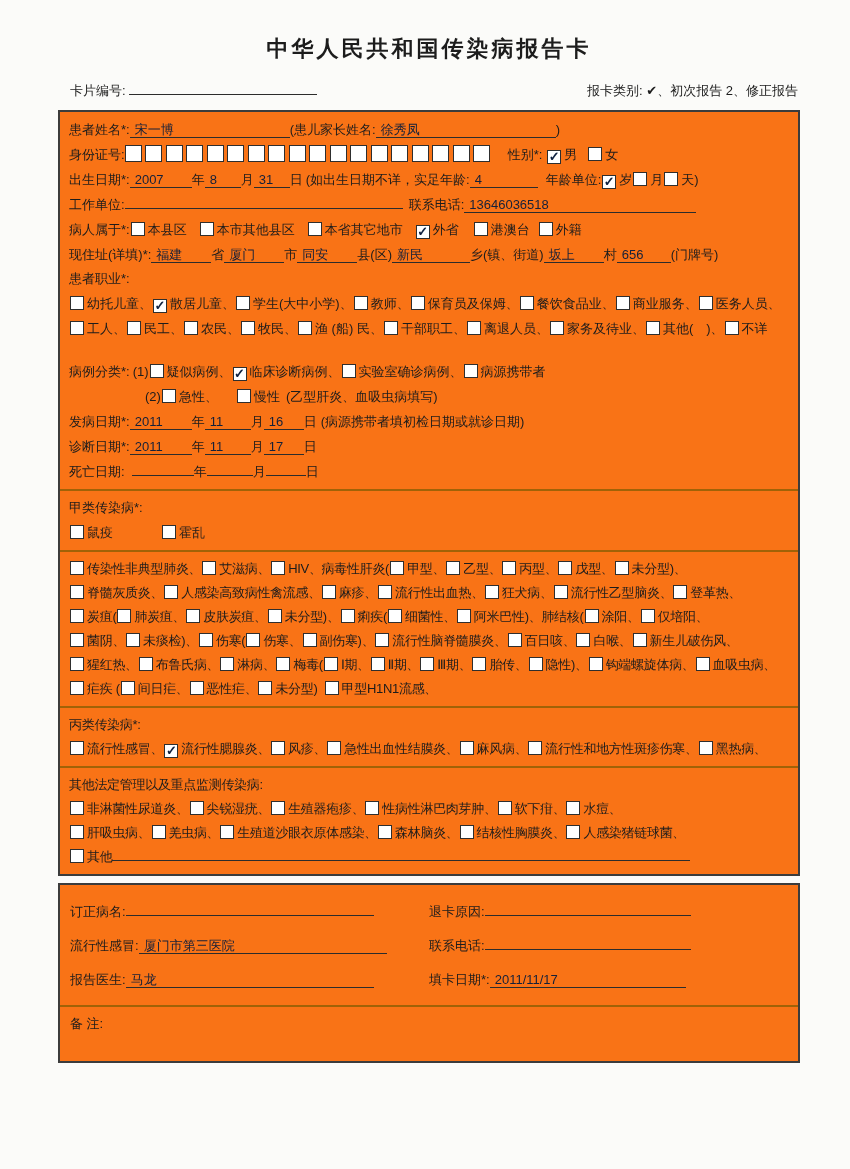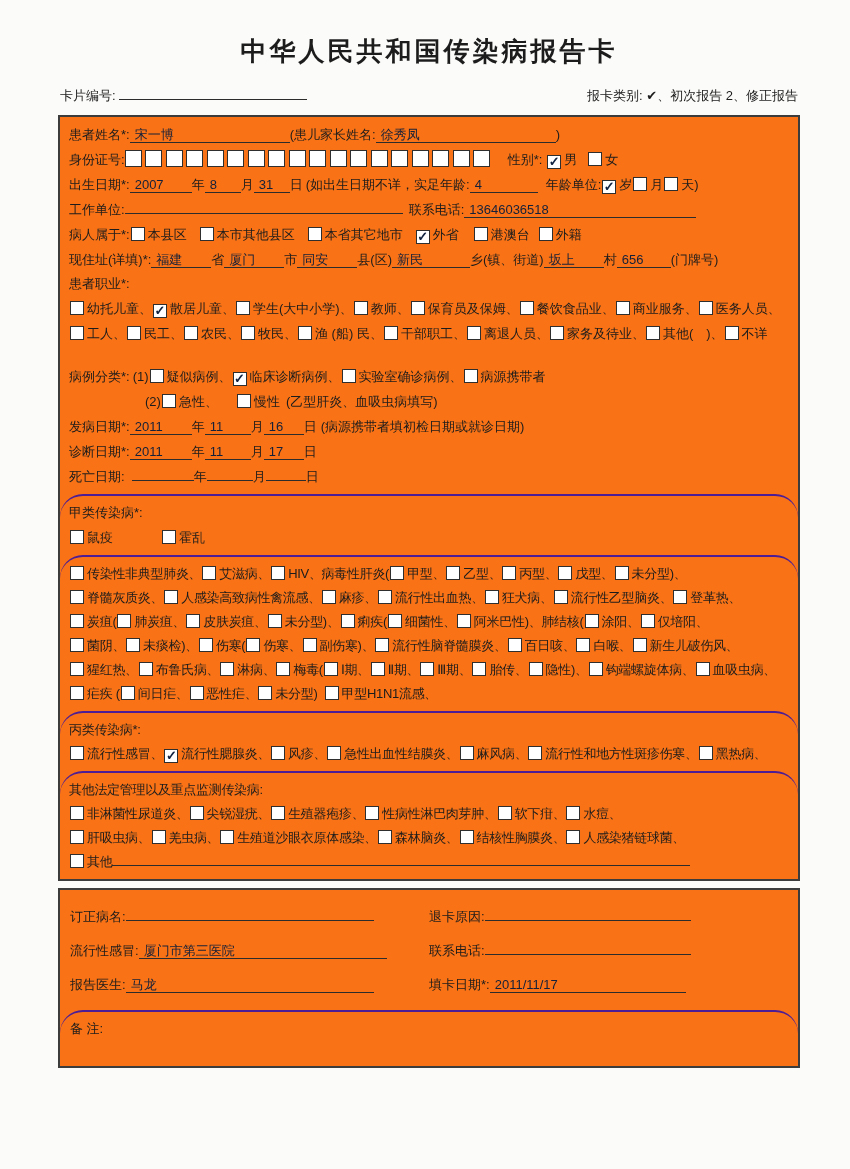--- a/index.html
+++ b/index.html
@@ -1,24 +1,24 @@
 <!DOCTYPE html>
 <html><head>
 <meta charset="utf-8">
 <style>
   html,body{margin:0;padding:0;background:#eceae7;}
   .page{position:relative;width:850px;height:1169px;background:#fbfbf9;box-sizing:border-box;
         padding:26px 50px 0 58px;font-family:"Liberation Sans",sans-serif;color:#1c1c1c;
         font-size:13px;overflow:hidden;}
-  .title{text-align:center;font-size:26px;font-weight:bold;letter-spacing:3px;margin:8px 0 18px;}
-  .head-row{display:flex;justify-content:space-between;align-items:flex-end;margin:0 2px 10px 2px;}
+  .title{text-align:center;font-size:22px;font-weight:bold;letter-spacing:3px;margin:8px 0 18px;}
+  .head-row{display:flex;justify-content:space-between;align-items:flex-end;margin:0 2px 10px 12px;}
   .box{border:2px solid #3c3c3c;background:#f97316;}
   .box2{margin-top:7px;}
   .sec{padding:5px 9px;}
-  .bt{border-top:2px solid #4c1d95;border-radius:23px;}
+  .bt{border-top:2px solid #a16207;}
   .frow{line-height:25px;white-space:nowrap;}
   .dis .frow{line-height:24px;letter-spacing:-0.3px;}
   .sec-label{line-height:24px;}
   .lt{display:inline;}
   .uv{display:inline-block;border-bottom:1.4px solid #2c2c2c;min-width:40px;
       padding:0 5px;line-height:15px;vertical-align:baseline;color:#14203a;}
   .cb{display:inline-block;width:12px;height:12px;border:1.6px solid #2e2e2e;margin:0 3px 0 1px;
       vertical-align:-2px;background:#fff;font-size:13px;line-height:11px;text-align:center;
       font-weight:bold;color:#10213f;overflow:visible;}
   .cb-lg{width:15px;height:15px;margin:0 3.5px 0 0;vertical-align:-3px;}

